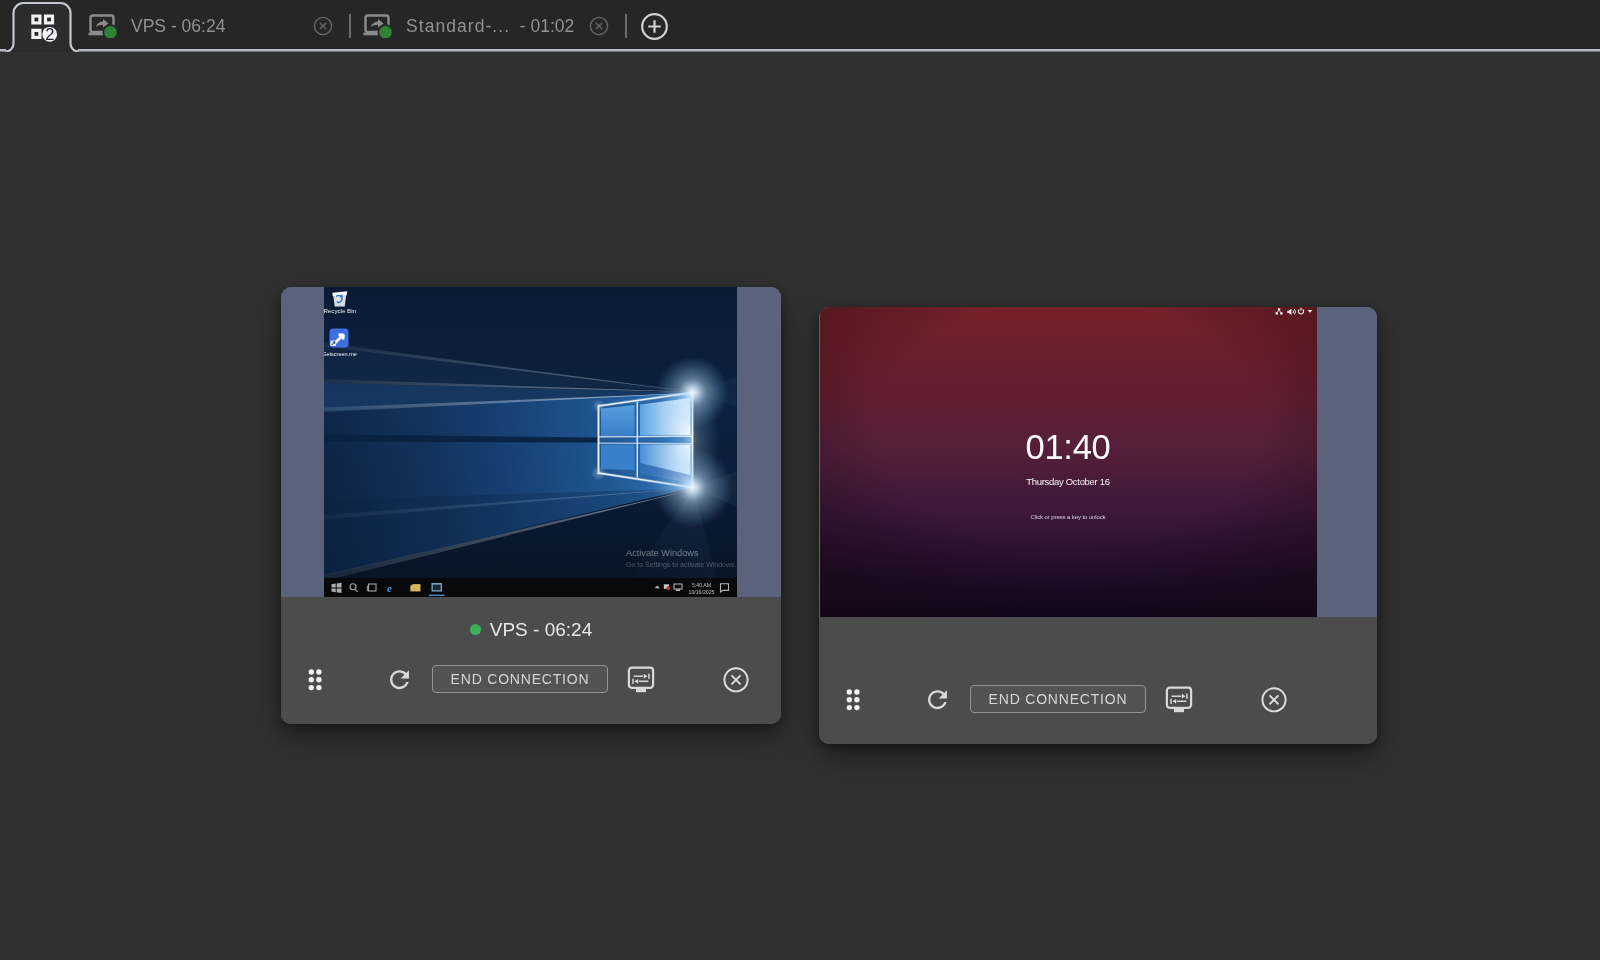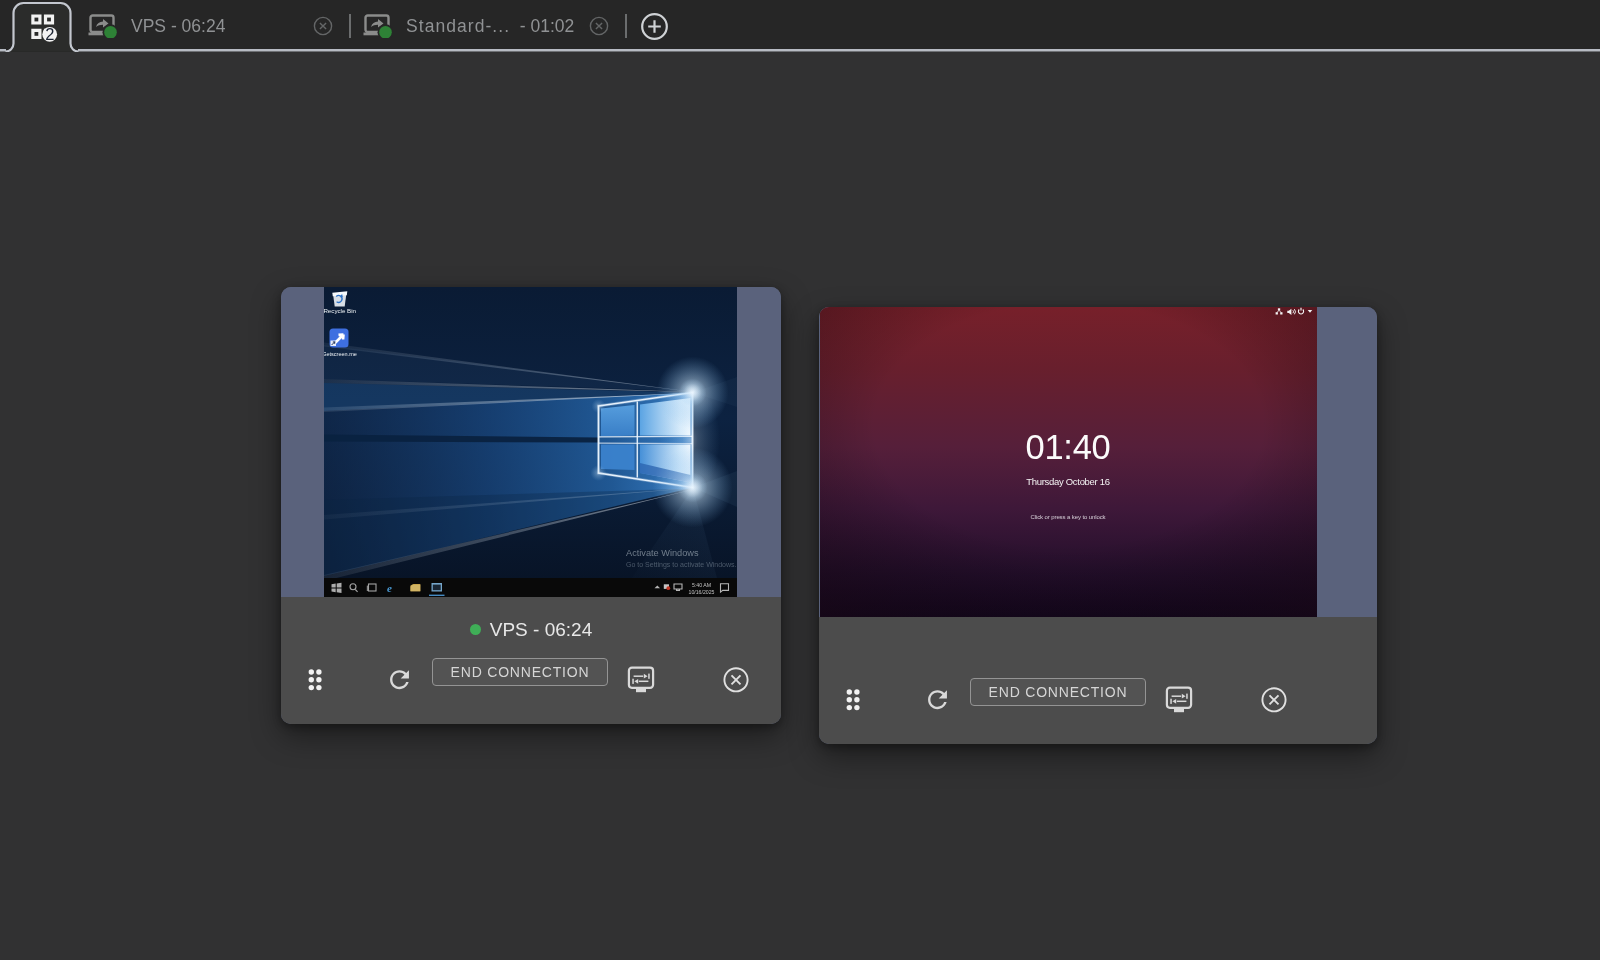--- a/index.html
+++ b/index.html
@@ -17,21 +17,21 @@
     background:#5a627c; box-shadow:0 12px 30px rgba(0,0,0,0.42), 0 3px 9px rgba(0,0,0,0.32); }
   .card.left  { left:281px; top:235px; }
   .card.right { left:819px; top:235px; width:558px;margin-top:20px; }
   .thumb { position:absolute; left:0; top:0; width:100%; height:310px; }
   .footer { position:absolute; left:0; top:310px; width:100%; height:127px; background:#4c4c4c; }
   .titlerow { position:absolute; top:22px; left:0; width:100%; text-align:center;
     color:#e8e8e8; font-size:19px; white-space:nowrap; }
   .dot { display:inline-block; width:11px; height:11px; border-radius:50%; background:#3fae57;
     margin-right:9px; vertical-align:1px; }
   .controls { position:absolute; top:56px; left:0; width:100%; height:56px; }
-  .endbtn { position:absolute; left:151px; top:5px; width:176px; height:28px;
+  .endbtn { position:absolute; left:151px; top:12px; width:176px; height:28px;
     border:1px solid #949494; border-radius:4px; background:#535353; color:#d6d6d6;
     font-size:14px; letter-spacing:0.8px; text-align:center; line-height:26px; }
   .cicon { position:absolute; }
 </style>
 </head>
 <body>
 
 <div class="tabbar">
   <svg class="tabsvg" width="1600" height="52" viewBox="0 0 1600 52">
 

